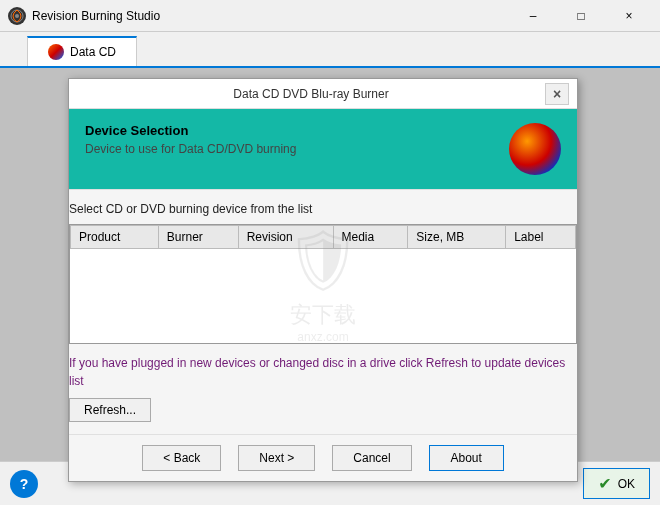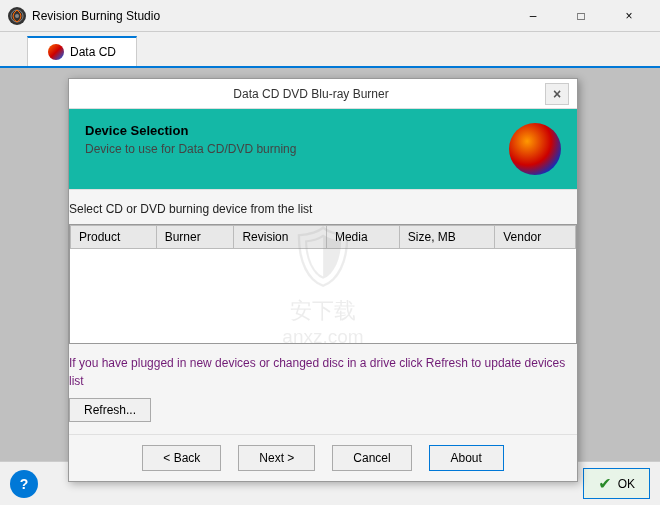--- a/index.html
+++ b/index.html
@@ -231,21 +231,21 @@
     }
     .watermark-icon {
       font-size: 60px;
       margin-bottom: 4px;
     }
     .watermark-text {
       font-size: 22px;
       font-family: Arial;
     }
     .watermark-subtext {
-      font-size: 19px;
+      font-size: 12px;
     }
 
     
     .info-text {
       font-size: 12px;
       color: #701a75;
       margin: 10px 0 8px;
       line-height: 1.5;
     }
 
@@ -379,21 +379,21 @@
         
         <div class="table-wrapper">
           <table class="device-table">
             <thead>
               <tr>
                 <th>Product</th>
                 <th>Burner</th>
                 <th>Revision</th>
                 <th>Media</th>
                 <th>Size, MB</th>
-                <th>Vendor</th>
+                <th>Label</th>
               </tr>
             </thead>
             <tbody>
               
             </tbody>
           </table>
 
           <div class="watermark">
             <div class="watermark-icon">🛡</div>
             <div class="watermark-text">安下载</div>

